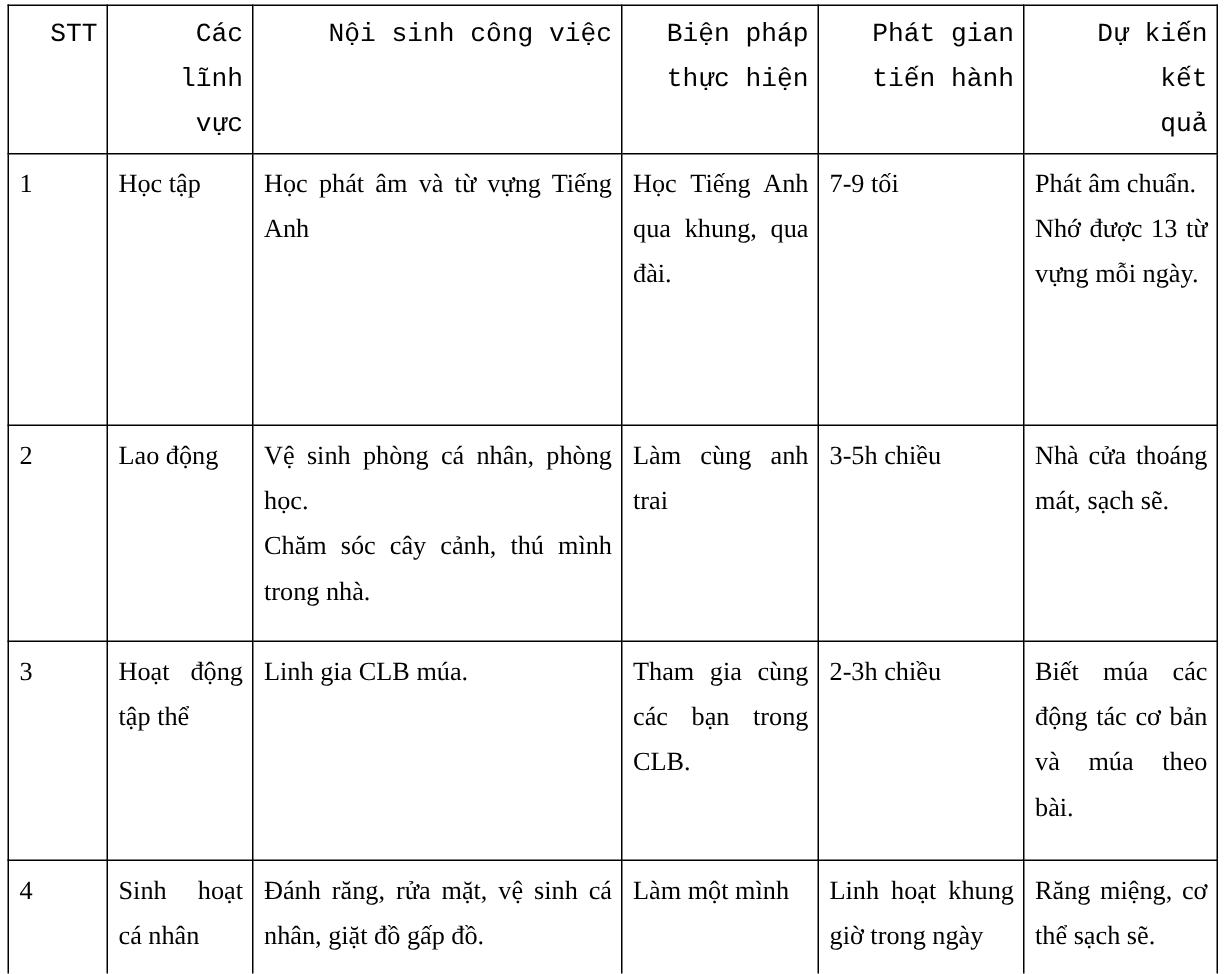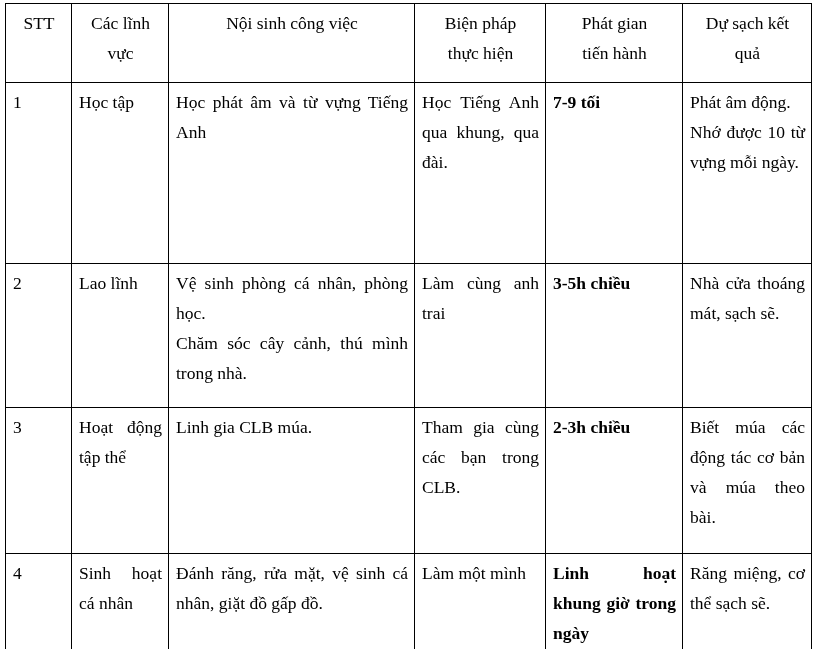--- a/index.html
+++ b/index.html
@@ -53,21 +53,22 @@
 
   thead th {
     text-align: center;
     vertical-align: top;
     height: 70px;
     padding-top: 5px;
   }
 
   thead th .hdr-line {
     display: block;
-    text-align: center;
+    text-align: right;
+    font-family: Liberation Mono, monospace;
   }
 
   
   thead th.h-stt { text-align: center; }
 
   tbody td.v-stt {
     text-align: left;
   }
 
   tbody td.v-field {
@@ -80,21 +81,20 @@
   tbody td.v-content,
   tbody td.v-method,
   tbody td.v-result {
     text-align: justify;
     text-align-last: left;
   }
 
   tbody td.v-time {
     text-align: justify;
     text-align-last: left;
-    font-weight: bold;
   }
 
   tbody td p {
     margin: 0;
   }
 
   
   tr.row-1 td { height: 172px; }
   tr.row-2 td { height: 135px; }
   tr.row-3 td { height: 137px; }
@@ -135,49 +135,49 @@
         </th>
         <th>
           <span class="hdr-line">Biện pháp</span>
           <span class="hdr-line">thực hiện</span>
         </th>
         <th>
           <span class="hdr-line">Phát gian</span>
           <span class="hdr-line">tiến hành</span>
         </th>
         <th>
-          <span class="hdr-line">Dự sạch kết</span>
+          <span class="hdr-line">Dự kiến kết</span>
           <span class="hdr-line">quả</span>
         </th>
       </tr>
     </thead>
 
     <tbody>
 
       <tr class="row-1">
         <td class="v-stt">1</td>
         <td class="v-field">Học tập</td>
         <td class="v-content">
           <p class="just-block">Học phát âm và từ vựng Tiếng Anh</p>
         </td>
         <td class="v-method">
           <p class="just-block">Học Tiếng Anh qua khung, qua đài.</p>
         </td>
         <td class="v-time">
           <p>7-9 tối</p>
         </td>
         <td class="v-result">
-          <p class="just-block">Phát âm động.</p>
-          <p class="just-block">Nhớ được 10 từ vựng mỗi ngày.</p>
+          <p class="just-block">Phát âm chuẩn.</p>
+          <p class="just-block">Nhớ được 13 từ vựng mỗi ngày.</p>
         </td>
       </tr>
 
       <tr class="row-2">
         <td class="v-stt">2</td>
-        <td class="v-field">Lao lĩnh</td>
+        <td class="v-field">Lao động</td>
         <td class="v-content">
           <p class="just-block">Vệ sinh phòng cá nhân, phòng học.</p>
           <p class="just-block">Chăm sóc cây cảnh, thú mình trong nhà.</p>
         </td>
         <td class="v-method">
           <p class="just-block">Làm cùng anh trai</p>
         </td>
         <td class="v-time">
           <p>3-5h chiều</p>
         </td>

